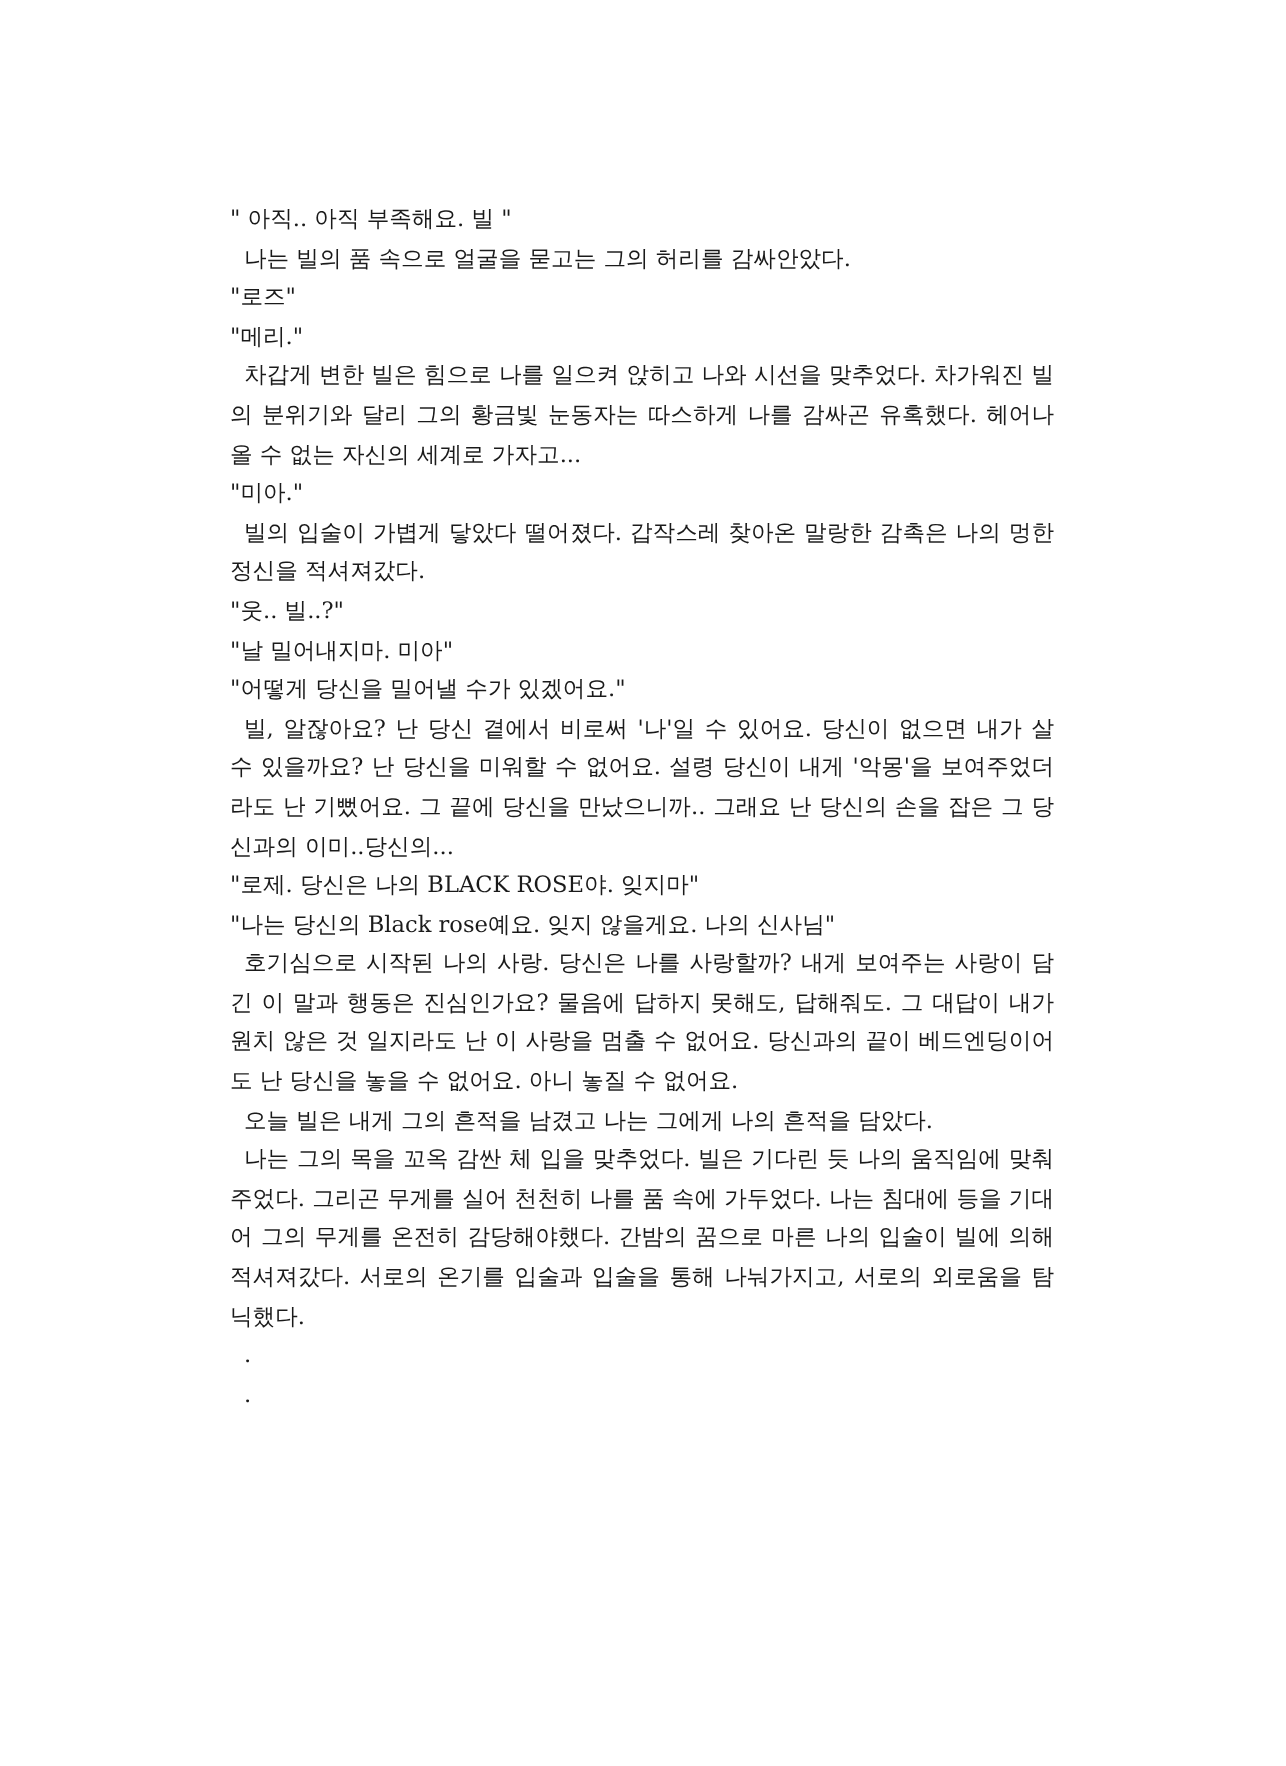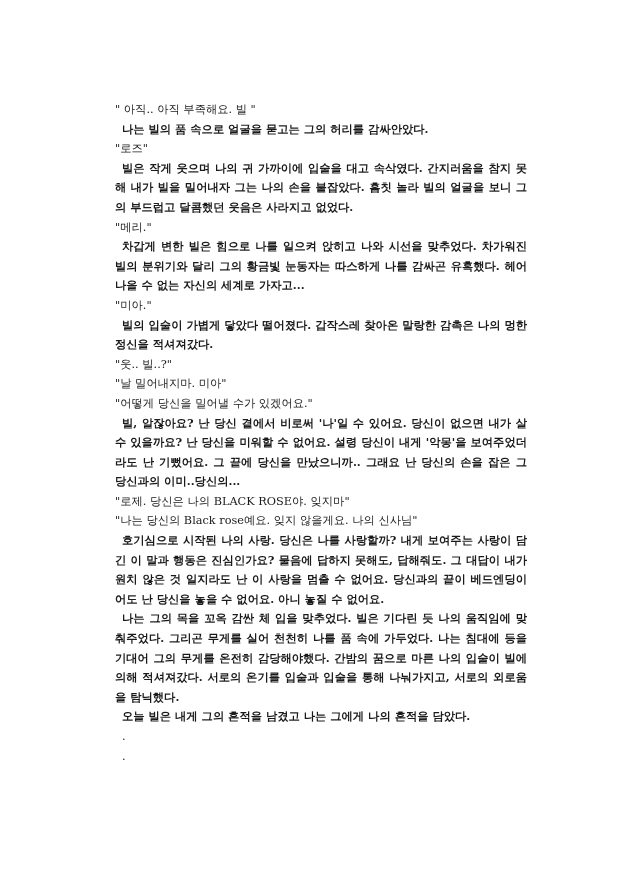--- a/index.html
+++ b/index.html
@@ -31,52 +31,50 @@
     font-size: 11.3px;
     line-height: 19.6px;
     margin: 0;
     text-align: justify;
     text-justify: inter-character;
     word-break: break-all;
     white-space: pre-wrap;
   }
   .para.indent {
     text-indent: 7px;
-    font-weight: bold;
   }
   .para.quote {
     text-indent: 0;
   }
   .para.dot {
     text-indent: 7px;
     letter-spacing: 0;
   }
   .spacer-line {
     height: 19.6px;
   }
 </style>
 </head>
 <body>
 
 <div class="page">
   <div class="doc-body">
     <p class="para quote">" 아직.. 아직 부족해요. 빌 "</p>
     <p class="para indent">나는 빌의 품 속으로 얼굴을 묻고는 그의 허리를 감싸안았다.</p>
     <p class="para quote">"로즈"</p>
-    <p class="para indent">빌은 작게 웃으며 나의 귀 가까이에 입술을 대고 속삭였다. 간지러움을 참지 못해 내가 빌을 밀어내자 그는 나의 손을 붙잡았다. 흠칫 놀라 빌의 얼굴을 보니 그의 부드럽고 달콤했던 웃음은 사라지고 없었다.</p>
     <p class="para quote">"메리."</p>
     <p class="para indent">차갑게 변한 빌은 힘으로 나를 일으켜 앉히고 나와 시선을 맞추었다. 차가워진 빌의 분위기와 달리 그의 황금빛 눈동자는 따스하게 나를 감싸곤 유혹했다. 헤어나올 수 없는 자신의 세계로 가자고...</p>
     <p class="para quote">"미아."</p>
     <p class="para indent">빌의 입술이 가볍게 닿았다 떨어졌다. 갑작스레 찾아온 말랑한 감촉은 나의 멍한 정신을 적셔져갔다.</p>
     <p class="para quote">"웃.. 빌..?"</p>
     <p class="para quote">"날 밀어내지마. 미아"</p>
     <p class="para quote">"어떻게 당신을 밀어낼 수가 있겠어요."</p>
     <p class="para indent">빌, 알잖아요? 난 당신 곁에서 비로써 '나'일 수 있어요. 당신이 없으면 내가 살 수 있을까요? 난 당신을 미워할 수 없어요. 설령 당신이 내게 '악몽'을 보여주었더라도 난 기뻤어요. 그 끝에 당신을 만났으니까.. 그래요 난 당신의 손을 잡은 그 당신과의 이미..당신의...</p>
     <p class="para quote">"로제. 당신은 나의 BLACK ROSE야. 잊지마"</p>
     <p class="para quote">"나는 당신의 Black rose예요. 잊지 않을게요. 나의 신사님"</p>
     <p class="para indent">호기심으로 시작된 나의 사랑. 당신은 나를 사랑할까? 내게 보여주는 사랑이 담긴 이 말과 행동은 진심인가요? 물음에 답하지 못해도, 답해줘도. 그 대답이 내가 원치 않은 것 일지라도 난 이 사랑을 멈출 수 없어요. 당신과의 끝이 베드엔딩이어도 난 당신을 놓을 수 없어요. 아니 놓질 수 없어요.</p>
+    <p class="para indent">오늘 빌은 내게 그의 흔적을 남겼고 나는 그에게 나의 흔적을 담았다.</p>
     <p class="para indent">나는 그의 목을 꼬옥 감싼 체 입을 맞추었다. 빌은 기다린 듯 나의 움직임에 맞춰주었다. 그리곤 무게를 실어 천천히 나를 품 속에 가두었다. 나는 침대에 등을 기대어 그의 무게를 온전히 감당해야했다. 간밤의 꿈으로 마른 나의 입술이 빌에 의해 적셔져갔다. 서로의 온기를 입술과 입술을 통해 나눠가지고, 서로의 외로움을 탐닉했다.</p>
-    <p class="para indent">오늘 빌은 내게 그의 흔적을 남겼고 나는 그에게 나의 흔적을 담았다.</p>
     <p class="para dot">.</p>
     <p class="para dot">.</p>
     <div class="spacer-line"></div>
   </div>
 </div>
 
 </body></html>

